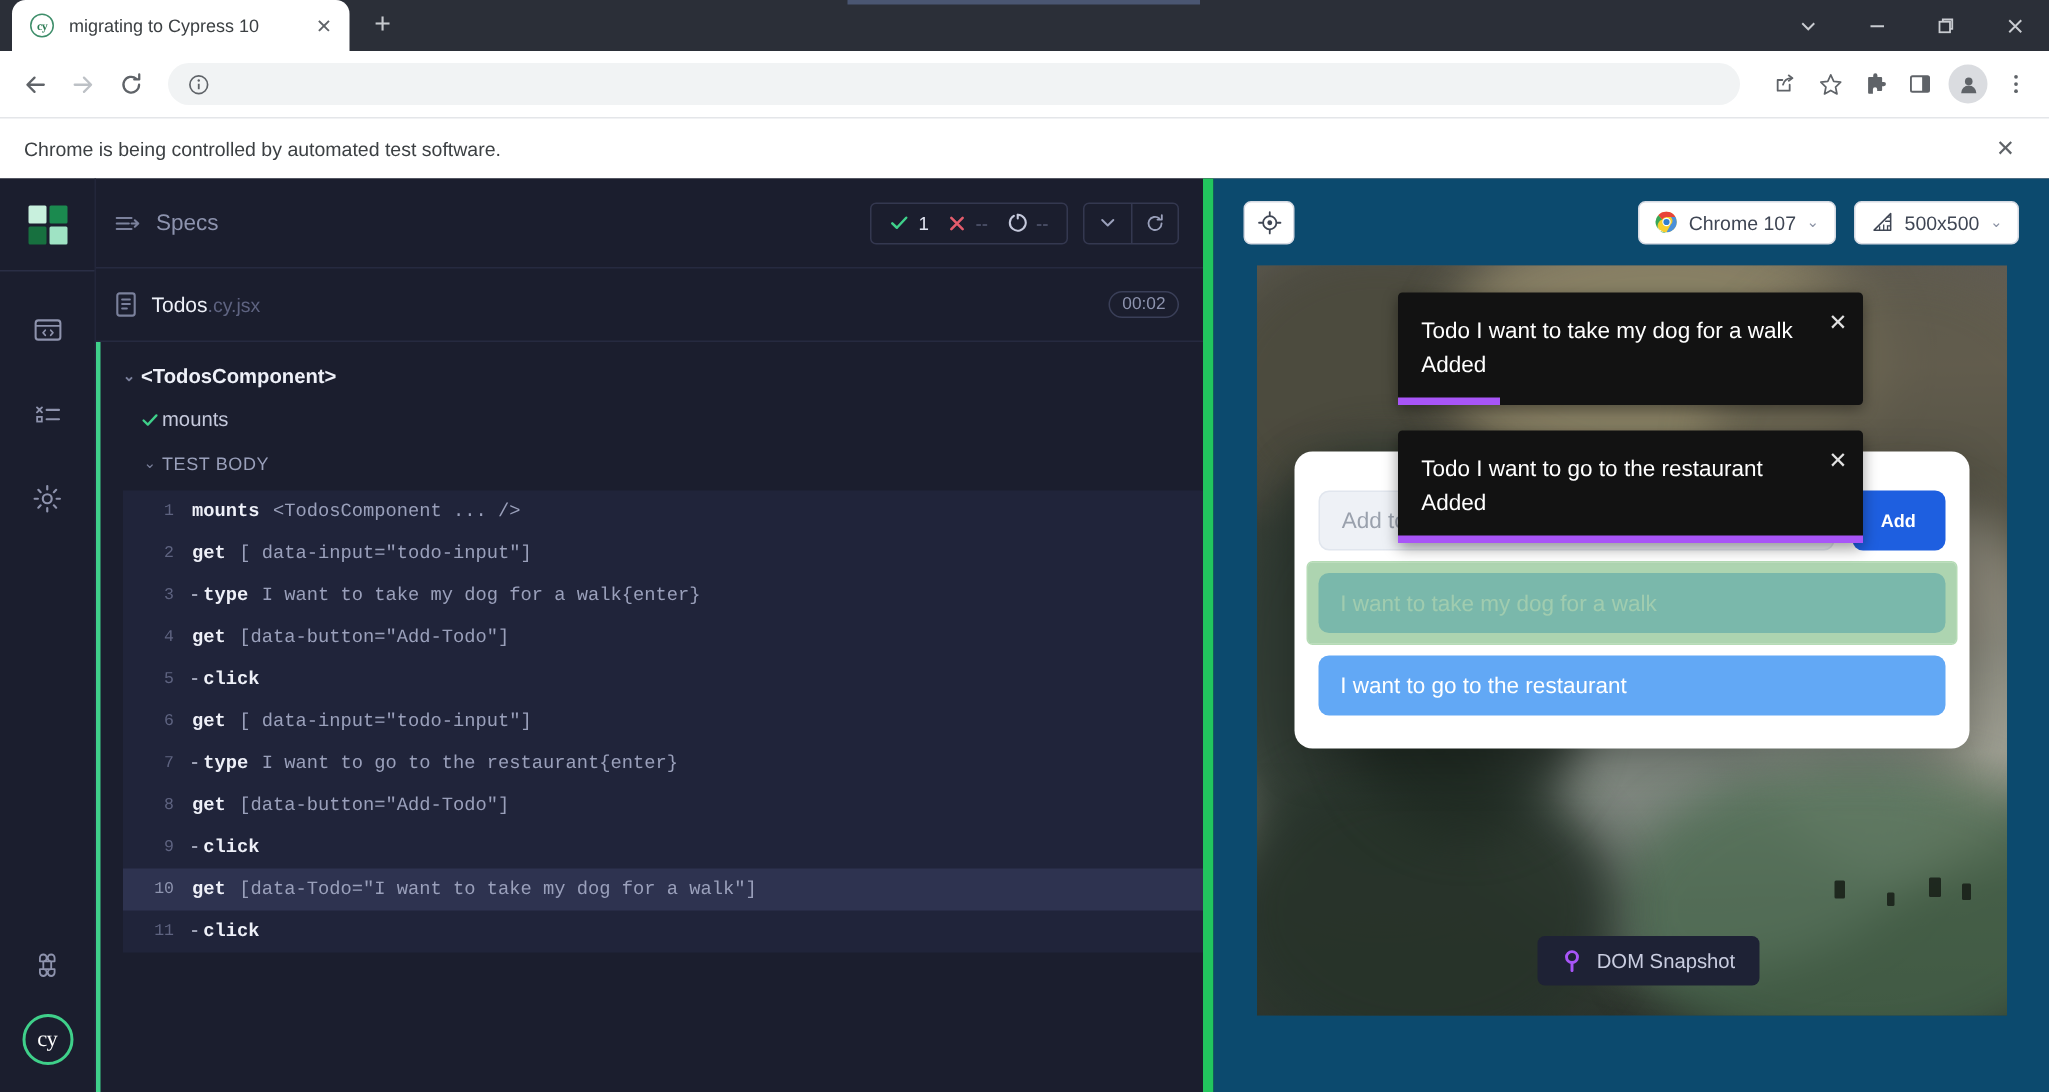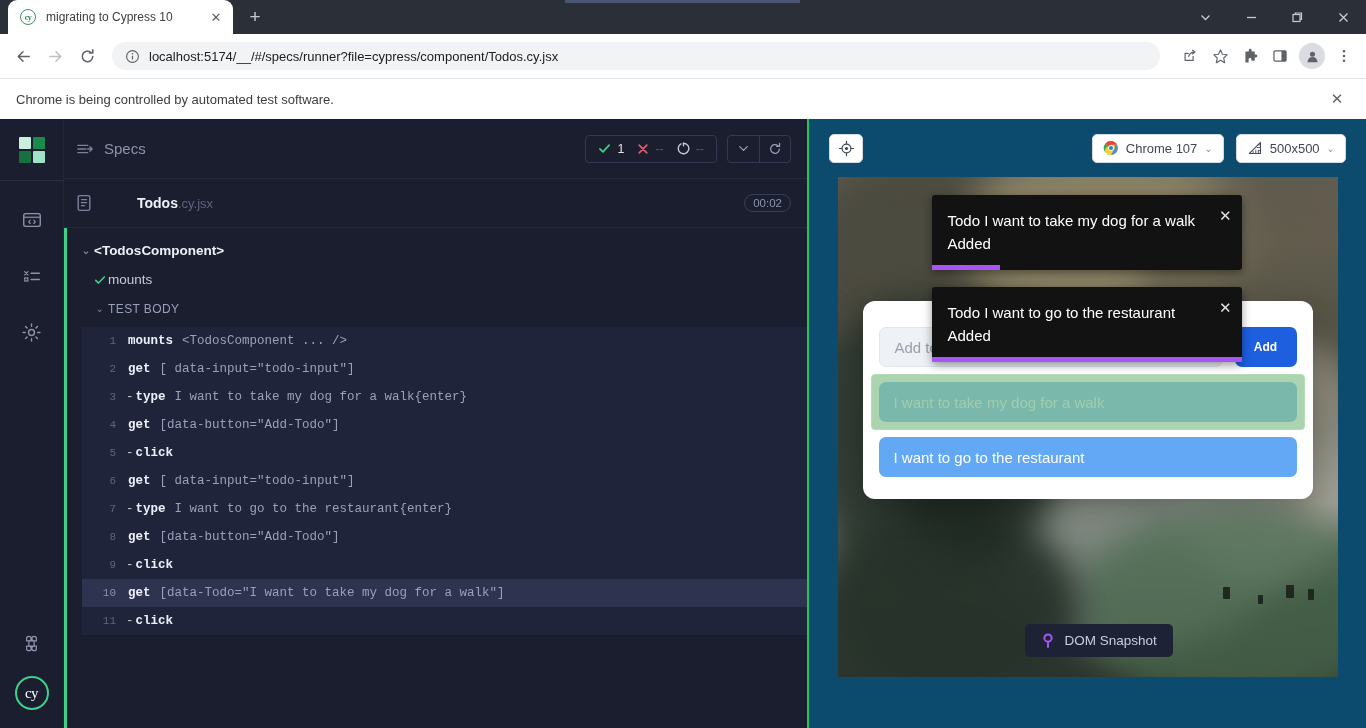--- a/index.html
+++ b/index.html
@@ -155,21 +155,21 @@
     color: #ffffff; font-size: 15px;
     font-family: "Liberation Serif", serif;
     letter-spacing: -0.5px;
   }
 
   
   .reporter {
     width: 745px; flex: 0 0 745px;
     background: #1b1e2e; position: relative;
     display: flex; flex-direction: column;
-    border-right: 2px solid #22c55e;
+    border-right: 7px solid #22c55e;
   }
   .rep-header {
     height: 60px; display: flex; align-items: center;
     padding: 0 16px 0 12px;
     border-bottom: 1px solid #262a40;
   }
   .rep-header .specs-ico { color: #7b819c; margin-right: 10px; display: flex; }
   .specs-label { font-size: 15px; color: #8d93ae; }
   .stats {
     margin-left: auto; display: flex; align-items: center;
@@ -192,21 +192,21 @@
     color: #9aa0bb;
   }
   .ctrl-btn + .ctrl-btn { border-left: 1px solid #343850; }
 
   .spec-row {
     height: 49px; display: flex; align-items: center;
     padding: 0 16px 0 12px;
     border-bottom: 1px solid #262a40;
   }
   .spec-file-ico { color: #7b819c; margin-right: 9px; display: flex; }
-  .spec-name { font-size: 14px; color: #eef0f8; font-weight: bold; margin-left: 36px; }
+  .spec-name { font-size: 14px; color: #eef0f8; font-weight: normal; }
   .spec-ext { font-size: 13px; color: #5e6380; font-weight: normal; }
   .timer {
     margin-left: auto; font-size: 11.5px; color: #8d93ae;
     border: 1px solid #3a3f58; border-radius: 10px;
     padding: 2px 8px;
   }
 
   .tree { position: relative; padding-top: 8px; flex: 1; overflow: hidden; }
   .tree::before {
     content: ""; position: absolute; left: 0; top: 0; bottom: 0;
@@ -389,21 +389,20 @@
         </svg>
     </div>
     <div class="omnibox">
       <div class="omni-icon">
         <svg width="15" height="15" viewBox="0 0 16 16">
             <circle cx="8" cy="8" r="6.3" stroke="currentColor" stroke-width="1.2" fill="none"></circle>
             <path d="M8 7.2 V11.2" stroke="currentColor" stroke-width="1.3"></path>
             <circle cx="8" cy="5" r="0.85" fill="currentColor"></circle>
           </svg>
       </div>
-      <div class="omni-url">localhost:5174/__/#/specs/runner?file=cypress/component/Todos.cy.jsx</div>
     </div>
     <div class="omni-right">
       <div class="toolicon">
         <svg width="16" height="16" viewBox="0 0 18 18">
             <path d="M12.5 9.5 V14 H3.5 V6 H7" stroke="currentColor" stroke-width="1.35" fill="none" stroke-linecap="round" stroke-linejoin="round"></path>
             <path d="M7.5 9.5 C8.5 6 11 4.6 14 4.6" stroke="currentColor" stroke-width="1.35" fill="none" stroke-linecap="round"></path>
             <path d="M11.4 2.2 L14.6 4.6 L11.4 7" stroke="currentColor" stroke-width="1.35" fill="none" stroke-linejoin="round"></path>
           </svg>
       </div>
       <div class="toolicon">

